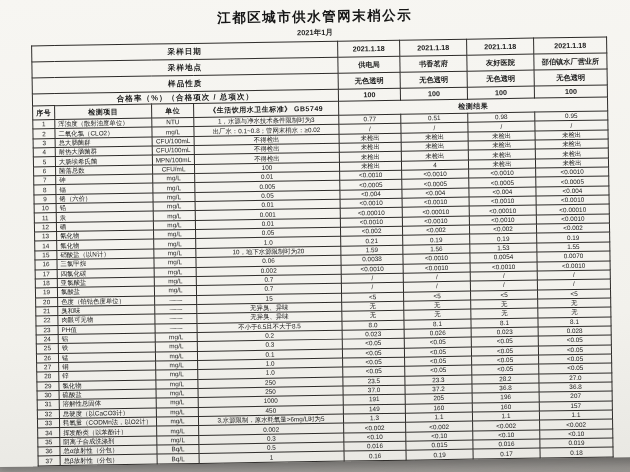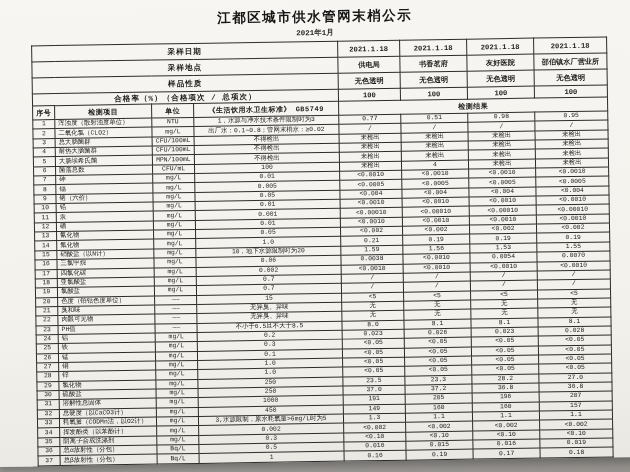--- a/index.html
+++ b/index.html
@@ -1,18 +1,18 @@
 <!DOCTYPE html>
 <html><head>
 <meta charset="utf-8">
 <style>
   html,body{margin:0;padding:0;width:630px;height:472px;overflow:hidden;
     background:linear-gradient(135deg,#b5b2ae 0%,#a9a6a2 55%,#989591 100%);
     font-family:"Liberation Sans","DejaVu Sans",sans-serif;color:#1d1d1d;}
-  .frame{position:relative;width:630px;height:472px;font-family:Liberation Mono, monospace;}
+  .frame{position:relative;width:630px;height:472px;}
   .paper{position:absolute;left:-8px;top:-6px;width:652px;height:468px;
     background:linear-gradient(178deg,#f7f6f2 0%,#f2f1ec 70%,#e9e8e3 100%);
     transform:rotate(-0.9deg);transform-origin:50% 50%;
     box-shadow:0 5px 12px rgba(40,40,40,.45);}
   .page-title{margin:14px 0 0 0;text-align:center;font-size:13.5px;font-weight:700;
     letter-spacing:1.5px;color:#161616;}
   .page-subtitle{margin:2px 0 3px 0;text-align:center;font-size:7.5px;font-weight:700;color:#2a2a2a;}
   table.report{border-collapse:collapse;margin-left:42px;width:575px;table-layout:fixed;}
   table.report td{border:1px solid #2e2c2a;text-align:center;vertical-align:middle;
     padding:0 1px;overflow:hidden;white-space:nowrap;color:#1c1c1c;}

